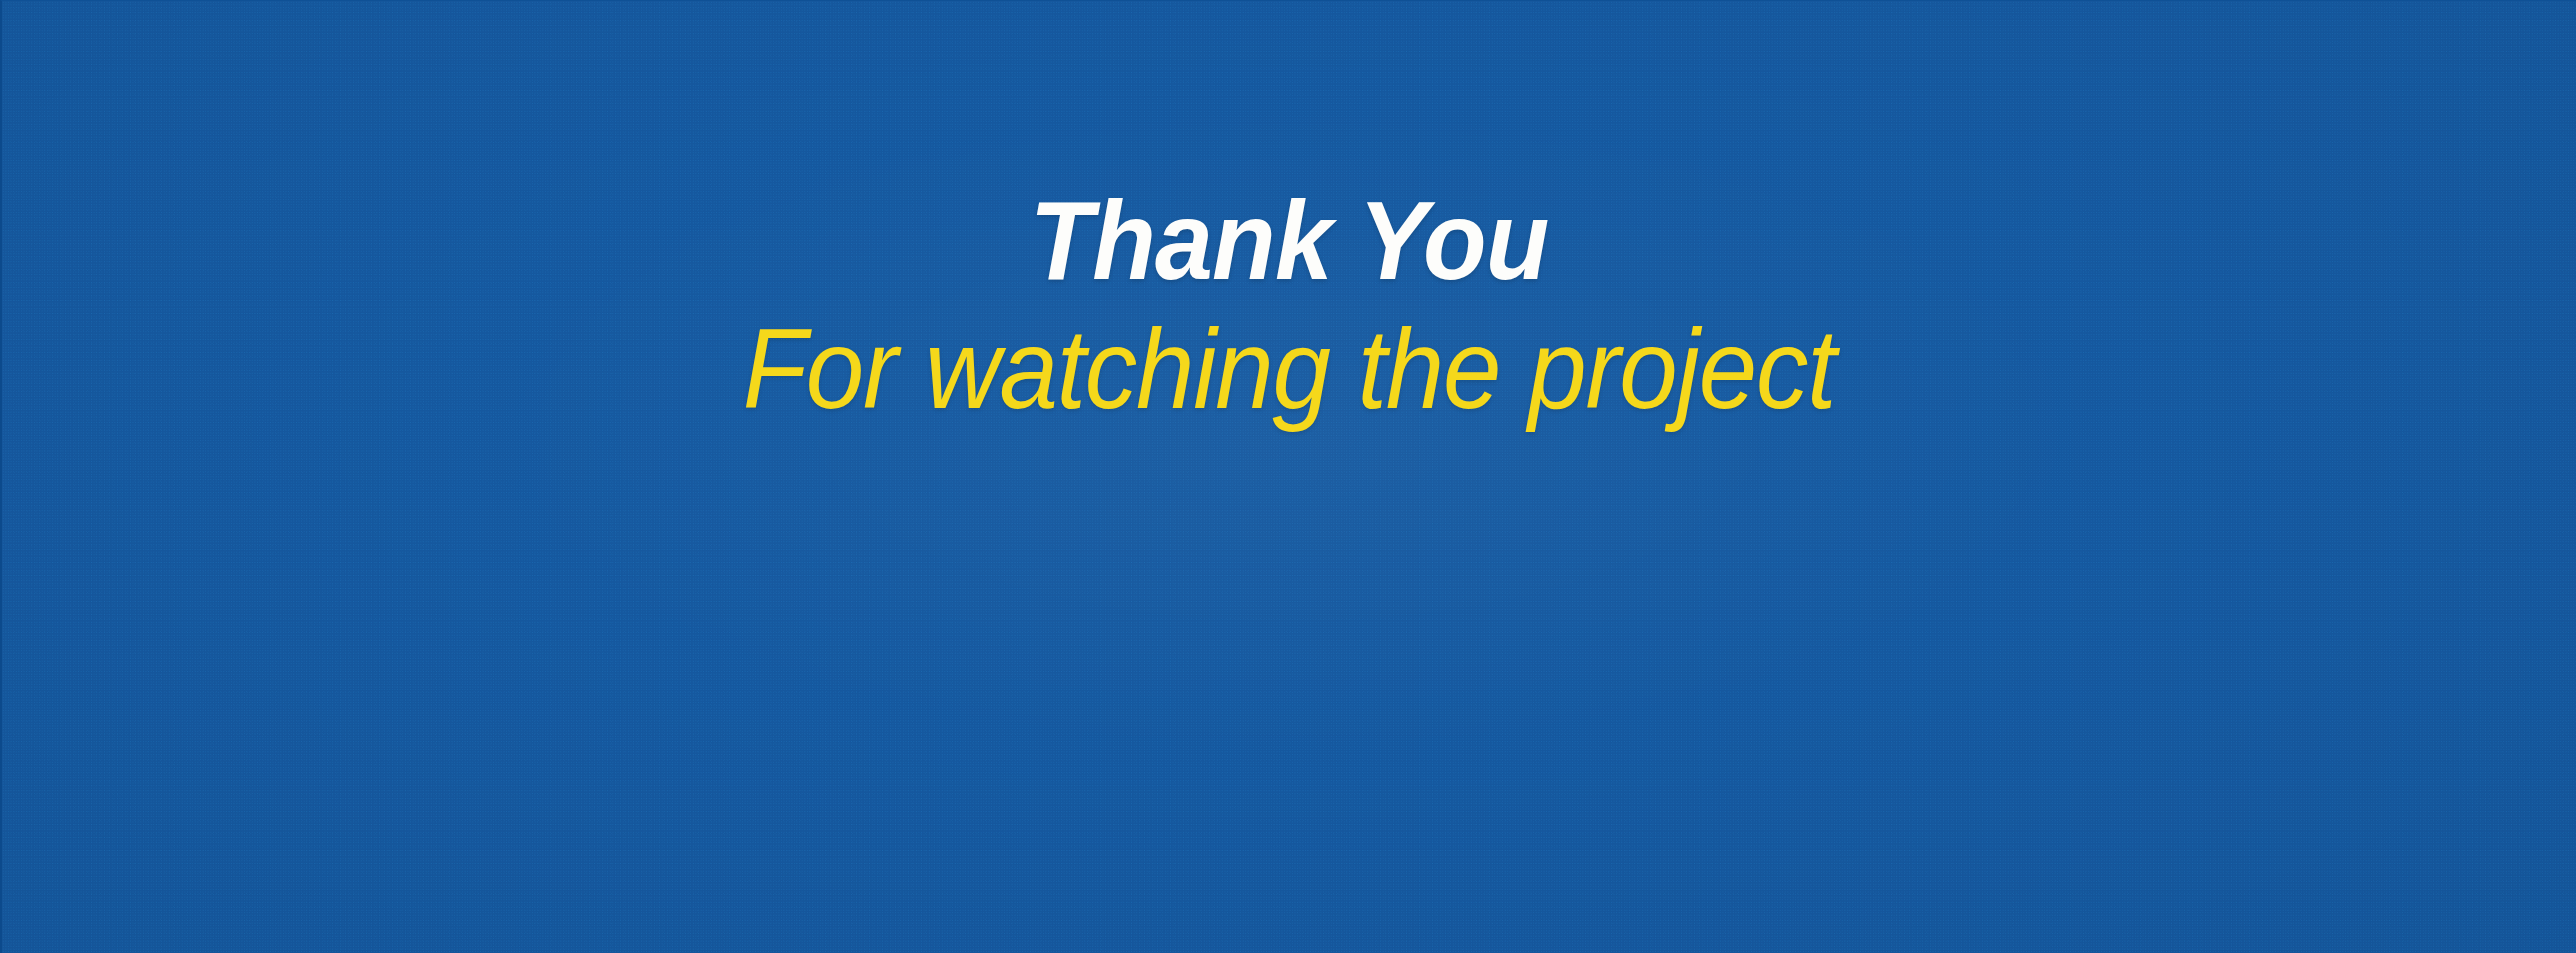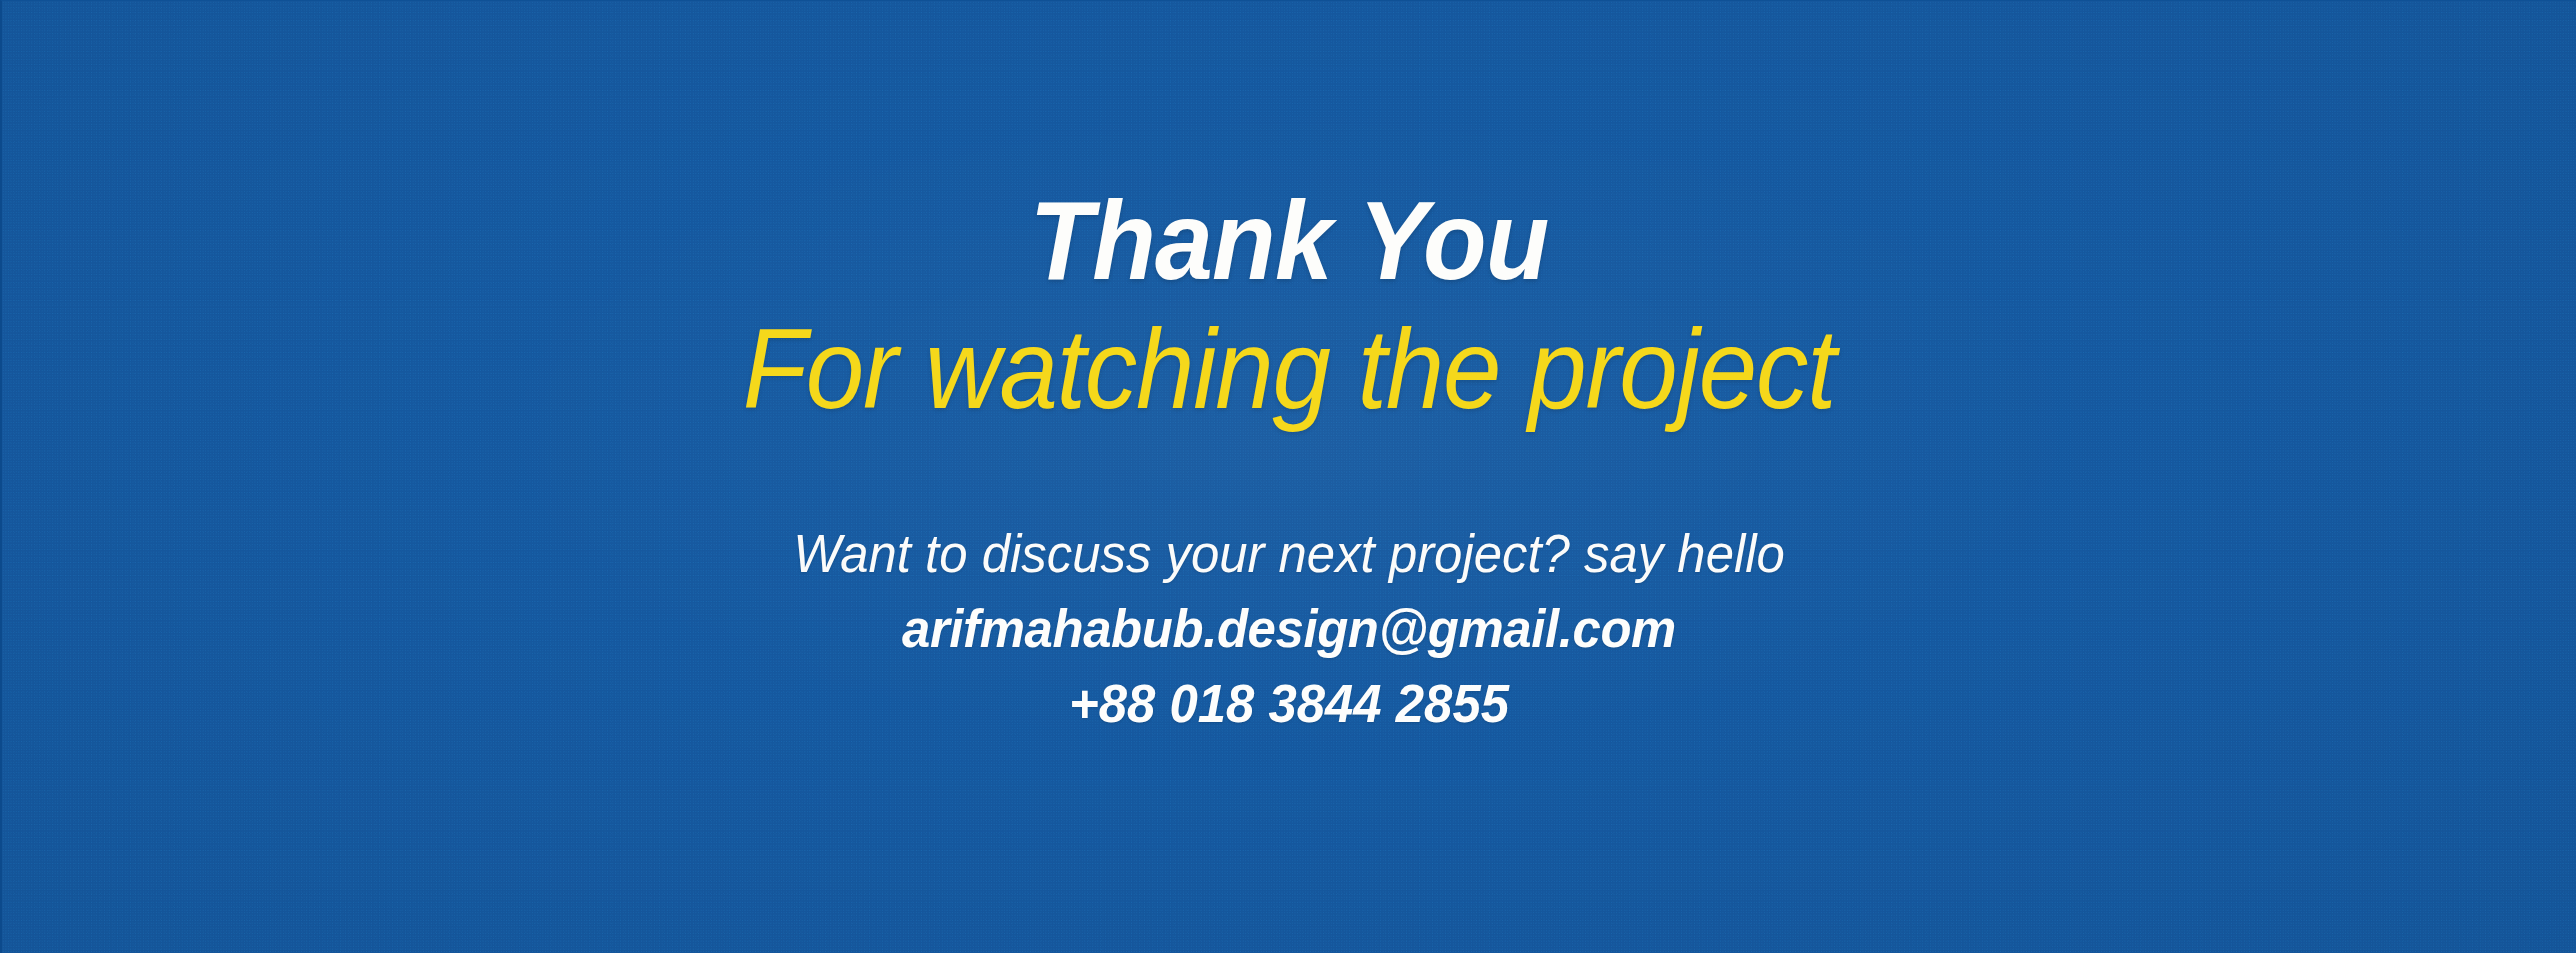--- a/index.html
+++ b/index.html
@@ -143,21 +143,16 @@
   <div class="grain"></div>
   <div class="vignette"></div>
 
   <div class="content">
 
     <div class="headline-block">
       <div class="line-thankyou">Thank You</div>
       <div class="line-subhead">For watching the project</div>
     </div>
 
-    <div class="contact-block">
-      <div class="line-prompt">Want to discuss your next project? say hello</div>
-      <div class="line-email">arifmahabub.design@gmail.com</div>
-      <div class="line-phone">+88 018 3844 2855</div>
-    </div>
 
   </div>
 </div>
 
 
 </body></html>

